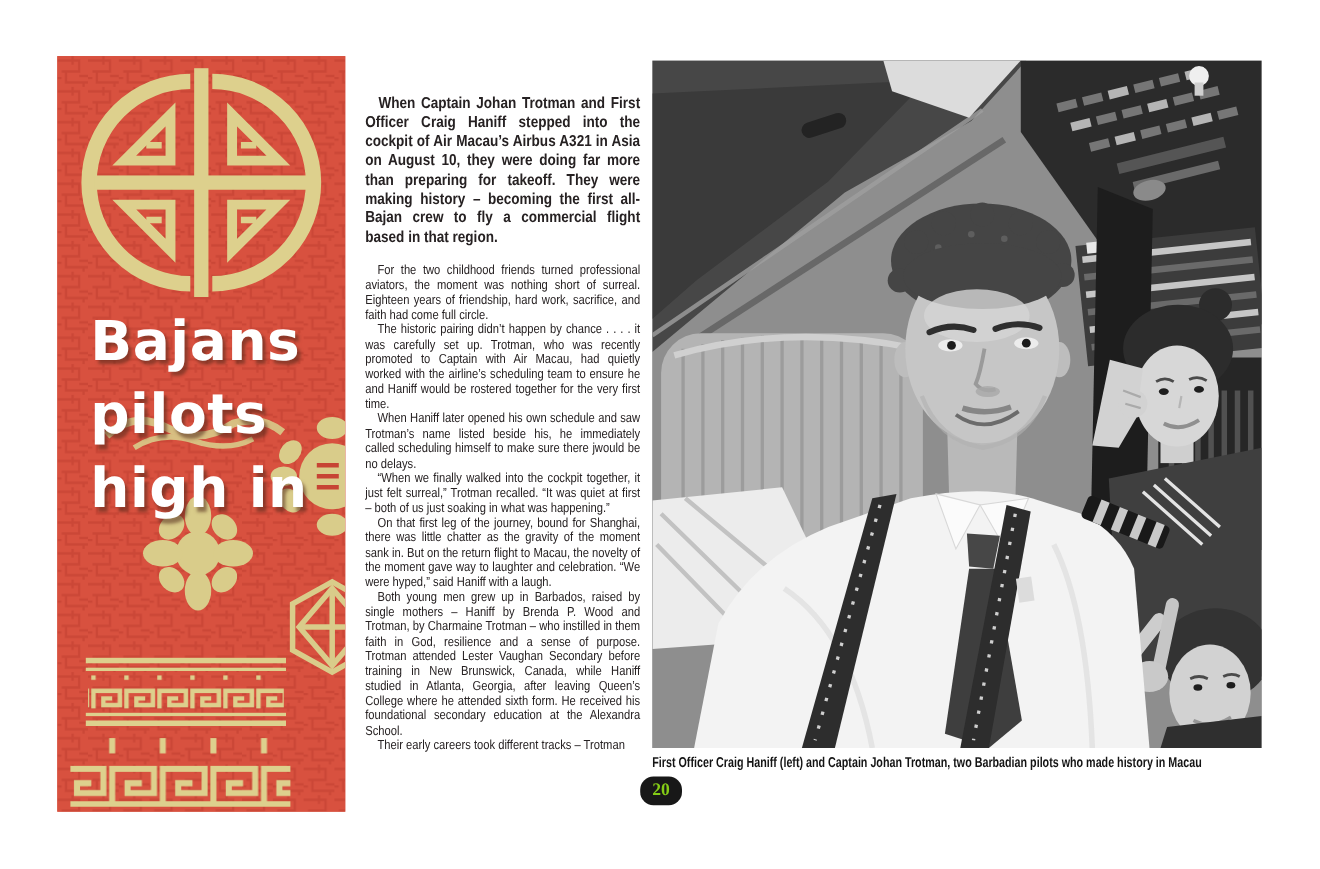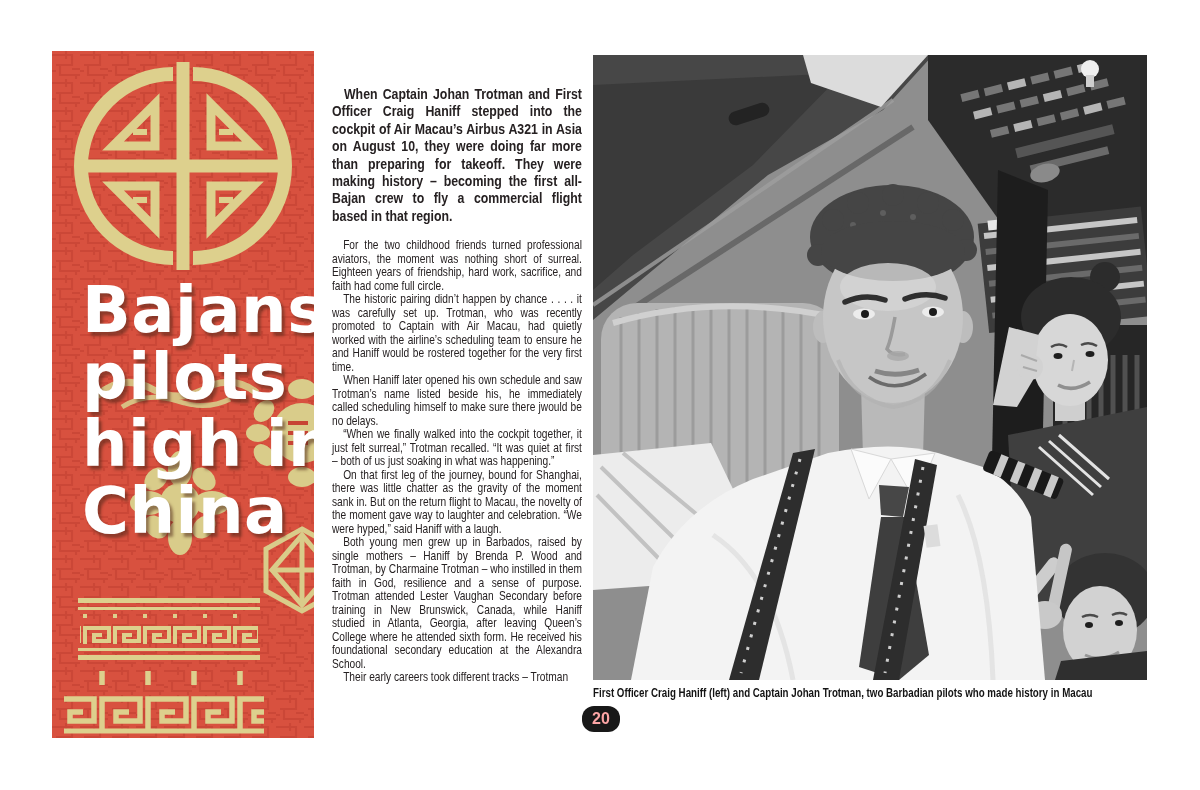--- a/index.html
+++ b/index.html
@@ -9,21 +9,21 @@
   }
   
   .cover-panel{
     position:absolute;left:52px;top:51px;width:262px;height:687px;
     background:#d8513f;overflow:hidden;
   }
   .cover-panel svg.ornaments{position:absolute;left:0;top:0;}
   .feature-title{
     position:absolute;left:30px;top:226px;width:240px;
     font-family:"DejaVu Sans",sans-serif;font-weight:bold;
-    font-size:64px;line-height:67px;color:#ffffff;letter-spacing:.5px;
+    font-size:50px;line-height:67px;color:#ffffff;letter-spacing:.5px;
     text-shadow:3px 4px 3px rgba(80,40,25,.55);
   }
   .feature-title span{display:block;white-space:nowrap;}
   
   .article-column{
     position:absolute;left:332px;top:86px;width:292px;
     transform:scaleX(.856);transform-origin:left top;
   }
   .article-intro{
     margin:0 0 14px 0;font-weight:bold;font-size:14.4px;line-height:17.4px;
@@ -43,21 +43,21 @@
     transform:scaleX(.75);transform-origin:left top;
     font-weight:bold;font-size:13px;color:#141414;letter-spacing:0;
     font-family:"Liberation Sans",sans-serif;
   }
   
   .page-number-badge{
     position:absolute;left:582px;top:706px;width:38px;height:26px;
     background:#181818;border-radius:12px;display:flex;align-items:center;justify-content:center;
   }
   .page-number-badge span{
-    color:#fca5a5;font-weight:bold;font-size:16px;font-family:Liberation Sans, sans-serif;
+    color:#84cc16;font-weight:bold;font-size:16px;font-family:Liberation Serif, serif;
   }
 </style>
 </head>
 <body>
 
 <div class="cover-panel">
   <svg class="ornaments" width="262" height="687" viewBox="0 0 262 687" aria-hidden="true">
     <defs>
       <pattern id="lattice" width="28" height="28" patternUnits="userSpaceOnUse">
         <rect width="28" height="28" fill="#d8513f"></rect>
@@ -131,21 +131,20 @@
     <g>
       <rect x="12" y="620" width="200" height="60" fill="url(#key2)"></rect>
       <path d="M12,680 h200" stroke="#ddd08d" stroke-width="5"></path>
     </g>
   </svg>
 
   <div class="feature-title">
     <span>Bajans</span>
     <span>pilots</span>
     <span>high in</span>
-    <span>China</span>
   </div>
 </div>
 
 <div class="article-column">
   <p class="article-intro">When Captain Johan Trotman and First Officer Craig Haniff stepped into the cockpit of Air Macau’s Airbus A321 in Asia on August 10, they were doing far more than preparing for takeoff. They were making history – becoming the first all-Bajan crew to fly a commercial flight based in that region.</p>
   <p class="article-paragraph">For the two childhood friends turned professional aviators, the moment was nothing short of surreal. Eighteen years of friendship, hard work, sacrifice, and faith had come full circle.</p>
   <p class="article-paragraph">The historic pairing didn’t happen by chance . . . . it was carefully set up. Trotman, who was recently promoted to Captain with Air Macau, had quietly worked with the airline’s scheduling team to ensure he and Haniff would be rostered together for the very first time.</p>
   <p class="article-paragraph">When Haniff later opened his own schedule and saw Trotman’s name listed beside his, he immediately called scheduling himself to make sure there jwould be no delays.</p>
   <p class="article-paragraph">“When we finally walked into the cockpit together, it just felt surreal,” Trotman recalled. “It was quiet at first – both of us just soaking in what was happening.”</p>
   <p class="article-paragraph">On that first leg of the journey, bound for Shanghai, there was little chatter as the gravity of the moment sank in. But on the return flight to Macau, the novelty of the moment gave way to laughter and celebration. “We were hyped,” said Haniff with a laugh.</p>

